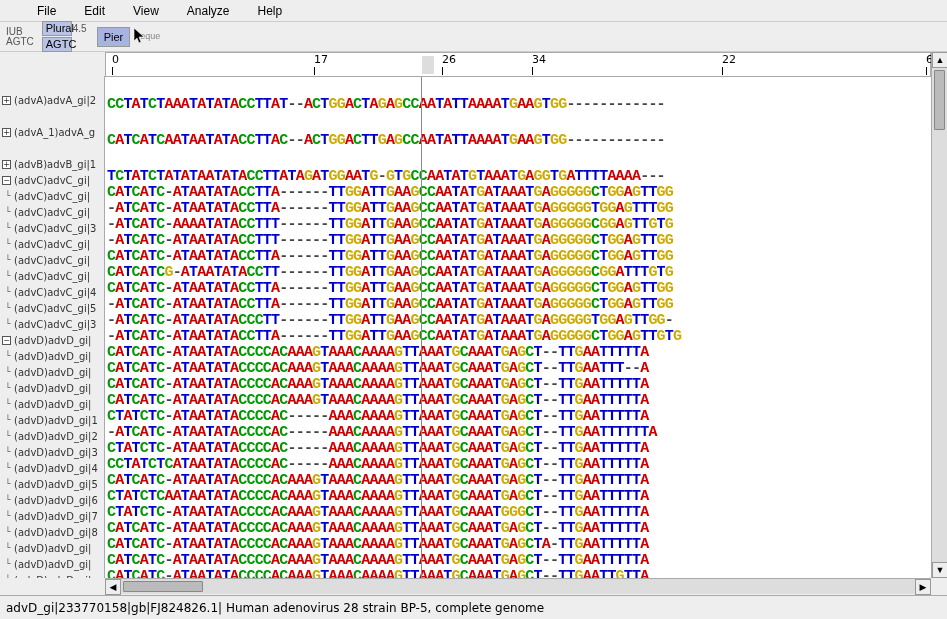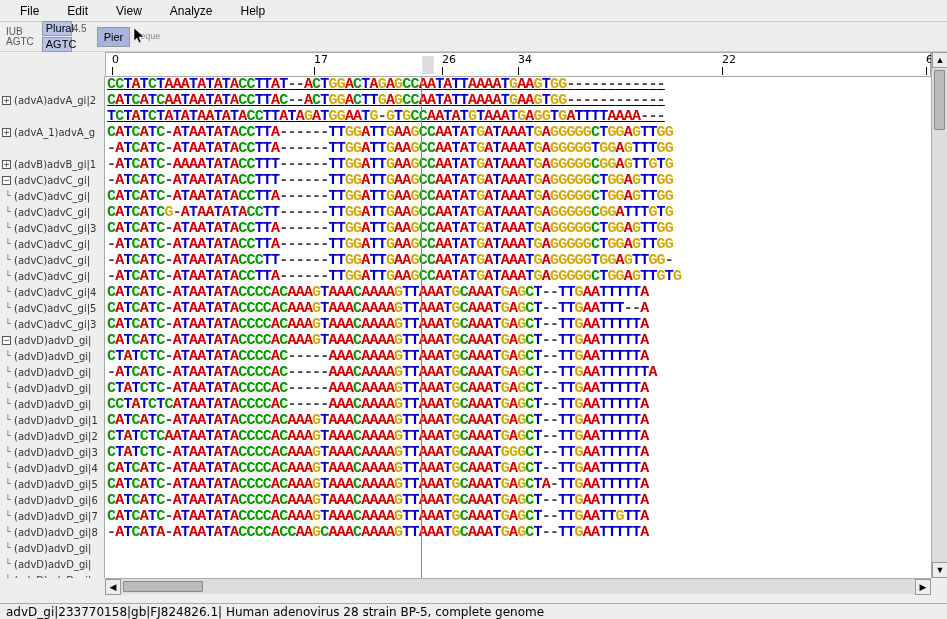--- a/index.html
+++ b/index.html
@@ -1,17 +1,17 @@
 <!DOCTYPE html>
 <html><head>
 <meta charset="utf-8">
 <style>
   * { box-sizing: border-box; margin: 0; padding: 0; }
   html, body { width: 947px; height: 619px; font-family: Arial, Helvetica, sans-serif; font-size: 12px; background: #eeeeee; overflow: hidden; }
-  .menubar { height: 22px; display: flex; align-items: center; padding: 0 6px; border-bottom: 1px solid #ccc; background: #eee; }
+  .menubar { height: 22px; display: flex; align-items: center; padding: 0 23px; border-bottom: 1px solid #ccc; background: #eee; }
   .menubar .item { padding: 2px 14px; cursor: default; }
   .toolbar { height: 30px; display: flex; align-items: center; padding: 0 6px; gap: 8px; background: #eee; border-bottom: 1px solid #ccc; }
   .tool-label { font-size: 10px; color: #555; line-height: 1; }
   .tool-stack { display: flex; flex-direction: column; align-items: flex-start; }
   .tool-btn { font-size: 11px; border: 1px solid #999; padding: 1px 3px; background: #f4f4f4; width: 30px; text-align: center; line-height: 1; }
   .tool-btn.blue { background: #b8c4e6; }
   .tool-pier { font-size: 11px; border: 1px solid #999; background: #a8b4e0; padding: 3px 6px; transform: skew(-6deg); margin-left: 2px; position: relative; width: 42px; text-align: left; }
   .cursor-svg { position: absolute; top: -2px; left: 38px; width: 14px; height: 18px; pointer-events: none; }
   .workspace { position: relative; width: 947px; height: 542px; background: #eee; }
   .ruler { position: absolute; left: 105px; top: 0; right: 16px; height: 24px; background: #fff; border: 1px solid #aaa; border-bottom: none; }
@@ -19,37 +19,37 @@
   .ruler .tick::after { content: ''; position: absolute; left: 0; top: 14px; width: 1px; height: 8px; background: #000; }
   .ruler .grayzone { position: absolute; top: 3px; width: 12px; height: 18px; background: #ddd; }
   .seqwrap { position: absolute; left: 0; top: 24px; right: 0; bottom: 16px; display: flex; }
   .labels { width: 105px; background: #eee; border-right: 1px solid #aaa; overflow: hidden; }
   .labels .row { height: 16px; display: flex; align-items: center; font-size: 10px; font-family: 'DejaVu Sans', Arial, sans-serif; color: #333; padding-left: 2px; white-space: nowrap; overflow: hidden; }
   .labels .row.extra-gap { margin-top: 16px; }
   .tree-box { display: inline-block; width: 9px; height: 9px; border: 1px solid #555; margin-right: 3px; font-size: 8px; line-height: 7px; text-align: center; background: #fff; flex-shrink: 0; }
   .tree-branch { display: inline-block; width: 12px; text-align: center; color: #666; flex-shrink: 0; font-size: 9px; }
   .seqpane { flex: 1; background: #fff; border-top: 1px solid #aaa; position: relative; overflow: hidden; }
   .seq-row { height: 16px; font-family: 'Courier New', monospace; font-size: 15px; font-weight: bold; letter-spacing: -0.8px; white-space: pre; padding-left: 2px; line-height: 16px; }
-  .seq-row.extra-gap { margin-top: 0; text-decoration: underline; }
+  .seq-row.extra-gap { margin-top: 20px; }
   .b-A { color: #cc0000; }
   .b-C { color: #009900; }
   .b-G { color: #ccaa00; }
   .b-T { color: #0000cc; }
   .b-d { color: #444; }
   .vscroll { position: absolute; right: 0; top: 0; bottom: 16px; width: 16px; background: #ddd; border-left: 1px solid #aaa; }
   .vscroll .btn { width: 16px; height: 16px; background: #eee; border: 1px solid #999; display: flex; align-items: center; justify-content: center; font-size: 9px; position: absolute; }
   .vscroll .btn.up { top: 0; }
   .vscroll .btn.dn { bottom: 0; }
   .vscroll .thumb { position: absolute; left: 2px; right: 2px; top: 18px; height: 60px; background: #bbb; border: 1px solid #888; border-radius: 1px; }
   .hscroll { position: absolute; left: 105px; right: 16px; bottom: 0; height: 16px; background: #ddd; border-top: 1px solid #aaa; }
   .hscroll .btn { width: 16px; height: 16px; background: #eee; border: 1px solid #999; display: flex; align-items: center; justify-content: center; font-size: 9px; position: absolute; }
   .hscroll .btn.lf { left: 0; }
   .hscroll .btn.rt { right: 0; }
   .hscroll .thumb { position: absolute; top: 2px; bottom: 2px; left: 18px; width: 80px; background: #bbb; border: 1px solid #888; border-radius: 1px; }
-  .statusbar { position: absolute; left: 0; right: 0; bottom: 0; height: 16px; background: #eee; border-top: 1px solid #aaa; display: flex; align-items: center; padding: 0 6px; font-size: 12px; font-family: 'DejaVu Sans', Arial, sans-serif; }
+  .statusbar { position: absolute; left: 0; right: 0; bottom: 0; height: 24px; background: #eee; border-top: 1px solid #aaa; display: flex; align-items: center; padding: 0 6px; font-size: 12px; font-family: 'DejaVu Sans', Arial, sans-serif; }
   .caret-line { position: absolute; top: 0; bottom: 0; width: 1px; background: #888; pointer-events: none; }
 </style>
 </head>
 <body>
 
 <div class="menubar">
     <span class="item">File</span>
     <span class="item">Edit</span>
     <span class="item">View</span>
     <span class="item">Analyze</span>
@@ -76,21 +76,21 @@
   </div>
   <span class="tool-label" style="margin-left:-4px;color:#888;font-size:9px">Seque</span>
 </div>
 
 <div class="workspace">
   <div class="ruler">
       <div class="tick" style="left: 6px;">0</div>
       <div class="tick" style="left: 208px;">17</div>
       <div class="grayzone" style="left: 316px;"></div>
       <div class="tick" style="left: 316px; margin-left: 20px;">26</div>
-      <div class="tick" style="left: 412px;">34</div>
+      <div class="tick" style="left: 426px;">34</div>
       <div class="tick" style="left: 616px;">22</div>
       <div class="tick" style="left: 820px;">68</div>
     </div>
   <div class="seqwrap">
     <div class="labels">
         <div class="row extra-gap">
           <span class="tree-box">+</span>
           <span>(advA)advA_gi|2</span>
         </div>
         <div class="row extra-gap">

